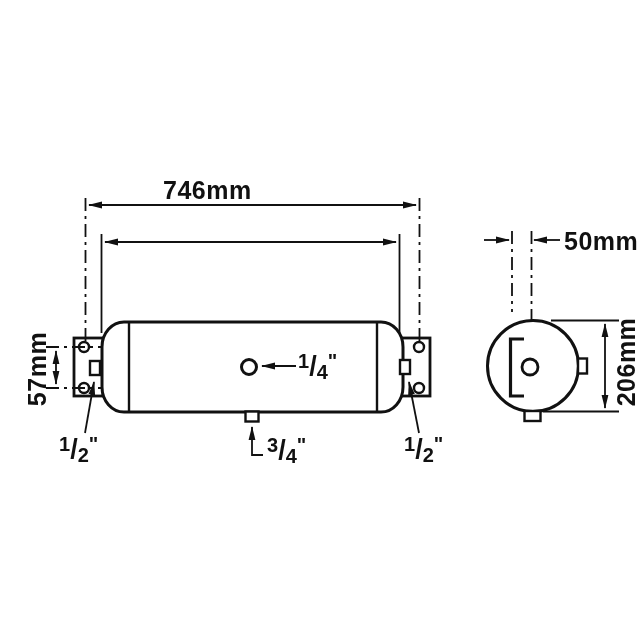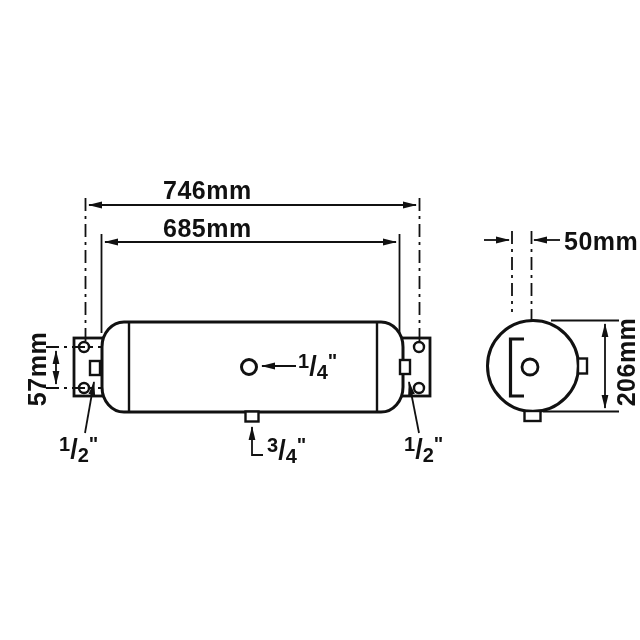--- a/index.html
+++ b/index.html
@@ -102,21 +102,20 @@
       <line x1="560" y1="240" x2="534" y2="240" stroke-width="1.8" marker-end="url(#arr)"></line>
 
       <line x1="551" y1="320.5" x2="619" y2="320.5" stroke-width="1.8"></line>
       <line x1="543" y1="411.5" x2="619" y2="411.5" stroke-width="1.8"></line>
       <line x1="605" y1="324" x2="605" y2="408" stroke-width="1.8" marker-start="url(#arr)" marker-end="url(#arr)"></line>
     </g>
   </svg>
 
   <div class="dim center" style="left:163px;top:176px;width:180px;">746mm</div>
 
-  <div class="dim center" style="left:163px;top:214px;width:180px;">685mm</div>
 
   <div class="dim" style="left:564px;top:227px;">50mm</div>
 
   <div class="rot-wrap" style="left:37px;top:369px;">
     <span>57mm</span>
   </div>
 
   <div class="rot-wrap" style="left:626px;top:362px;">
     <span>206mm</span>
   </div>

